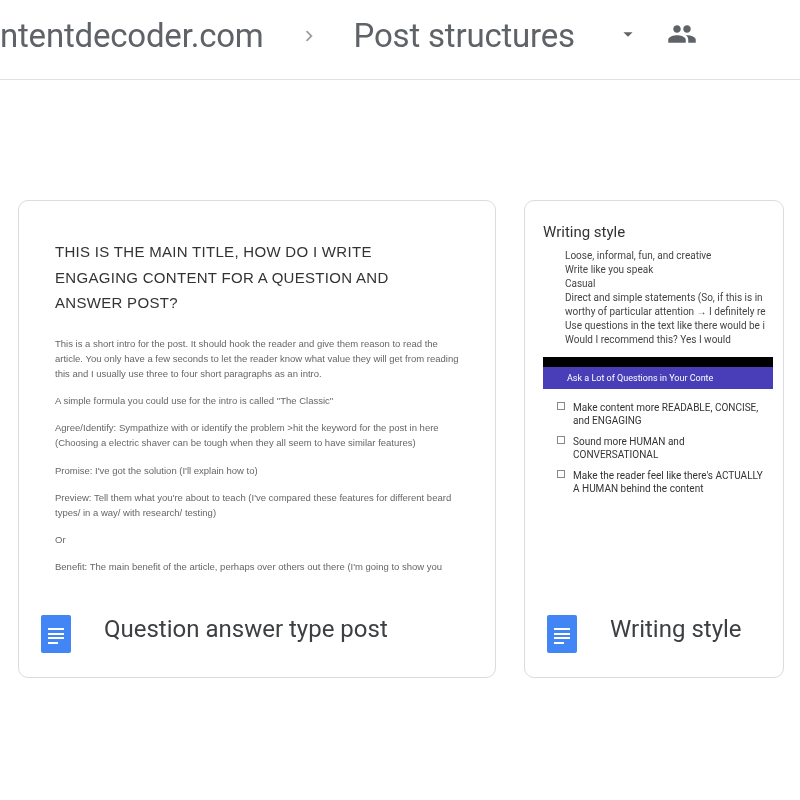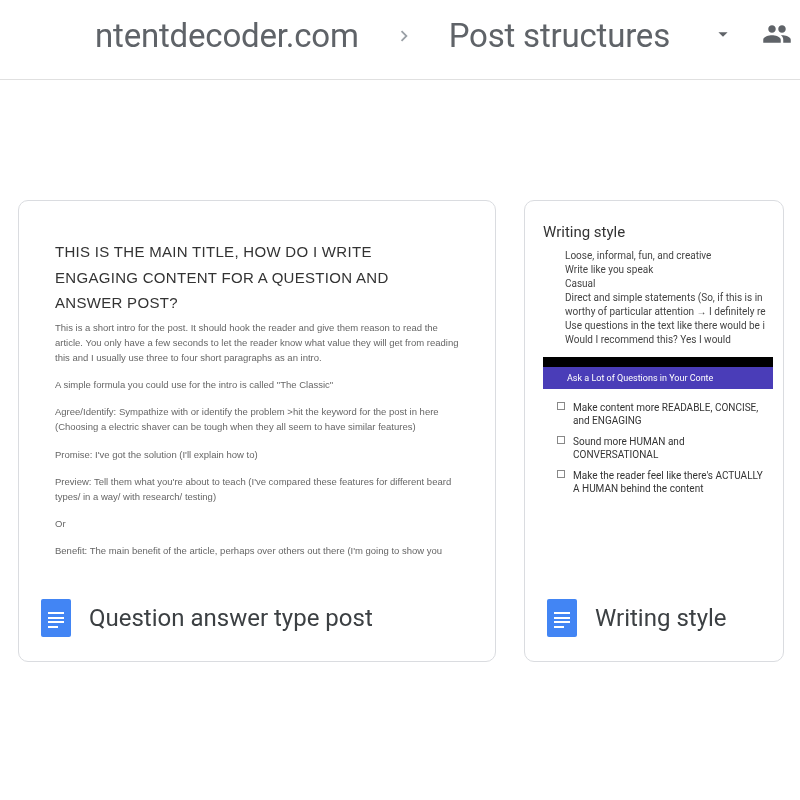--- a/index.html
+++ b/index.html
@@ -10,21 +10,20 @@
     height: 800px;
     overflow: hidden;
     color: #3c4043;
   }
   .header {
     display: flex;
     align-items: center;
     padding: 16px 8px 24px 0;
     border-bottom: 1px solid #e0e0e0;
     gap: 24px;
-    justify-content: flex-end;
   }
   .crumb {
     font-size: 33px;
     color: #5f6368;
     letter-spacing: -0.2px;
     white-space: nowrap;
   }
   .crumb-sep {
     color: #9aa0a6;
     margin: 0 10px;
@@ -61,21 +60,21 @@
     overflow: hidden;
     font-size: 10px;
     color:#555;
     line-height: 1.5;
   }
   .thumb h3 {
     font-size: 15px;
     font-weight: 500;
     color: #333;
     line-height: 1.7;
-    margin-bottom: 4px;
+    margin-bottom: 20px;
     letter-spacing: 0.3px;
   }
   .thumb p { margin-bottom: 12px; font-size: 9.5px; color:#666; line-height:1.6; }
   .thumb2 {
     flex:1;
     padding: 22px 10px 10px 18px;
     font-size: 9px;
     color:#333;
     overflow:hidden;
   }
@@ -85,22 +84,22 @@
   .blackbar { background:#000; height:10px; width:100%; margin-top:4px;}
   .purplebar {
     background:#4a3db8; color:#fff; font-size:9px; padding:6px 24px;
     white-space:nowrap; overflow:hidden;
   }
   .subblock { padding: 12px 6px 6px 14px; }
   .subblock .row { display:flex; gap:8px; margin-bottom:8px; font-size:10px; line-height:1.3;}
   .subblock .row .box { width:8px;height:8px;border:1px solid #888; flex-shrink:0; margin-top:1px;}
   .card-footer {
     display:flex;
-    align-items:center;
-    gap: 18px;
+    align-items:flex-start;
+    gap: 33px;
     padding: 18px 22px 24px 22px;
   }
   .doc-icon {
     width: 30px; height: 38px;
     background:#4285f4;
     border-radius:2px;
     display:flex; align-items:center; justify-content:center;
     flex-shrink:0;
   }
   .doc-icon .lines {

